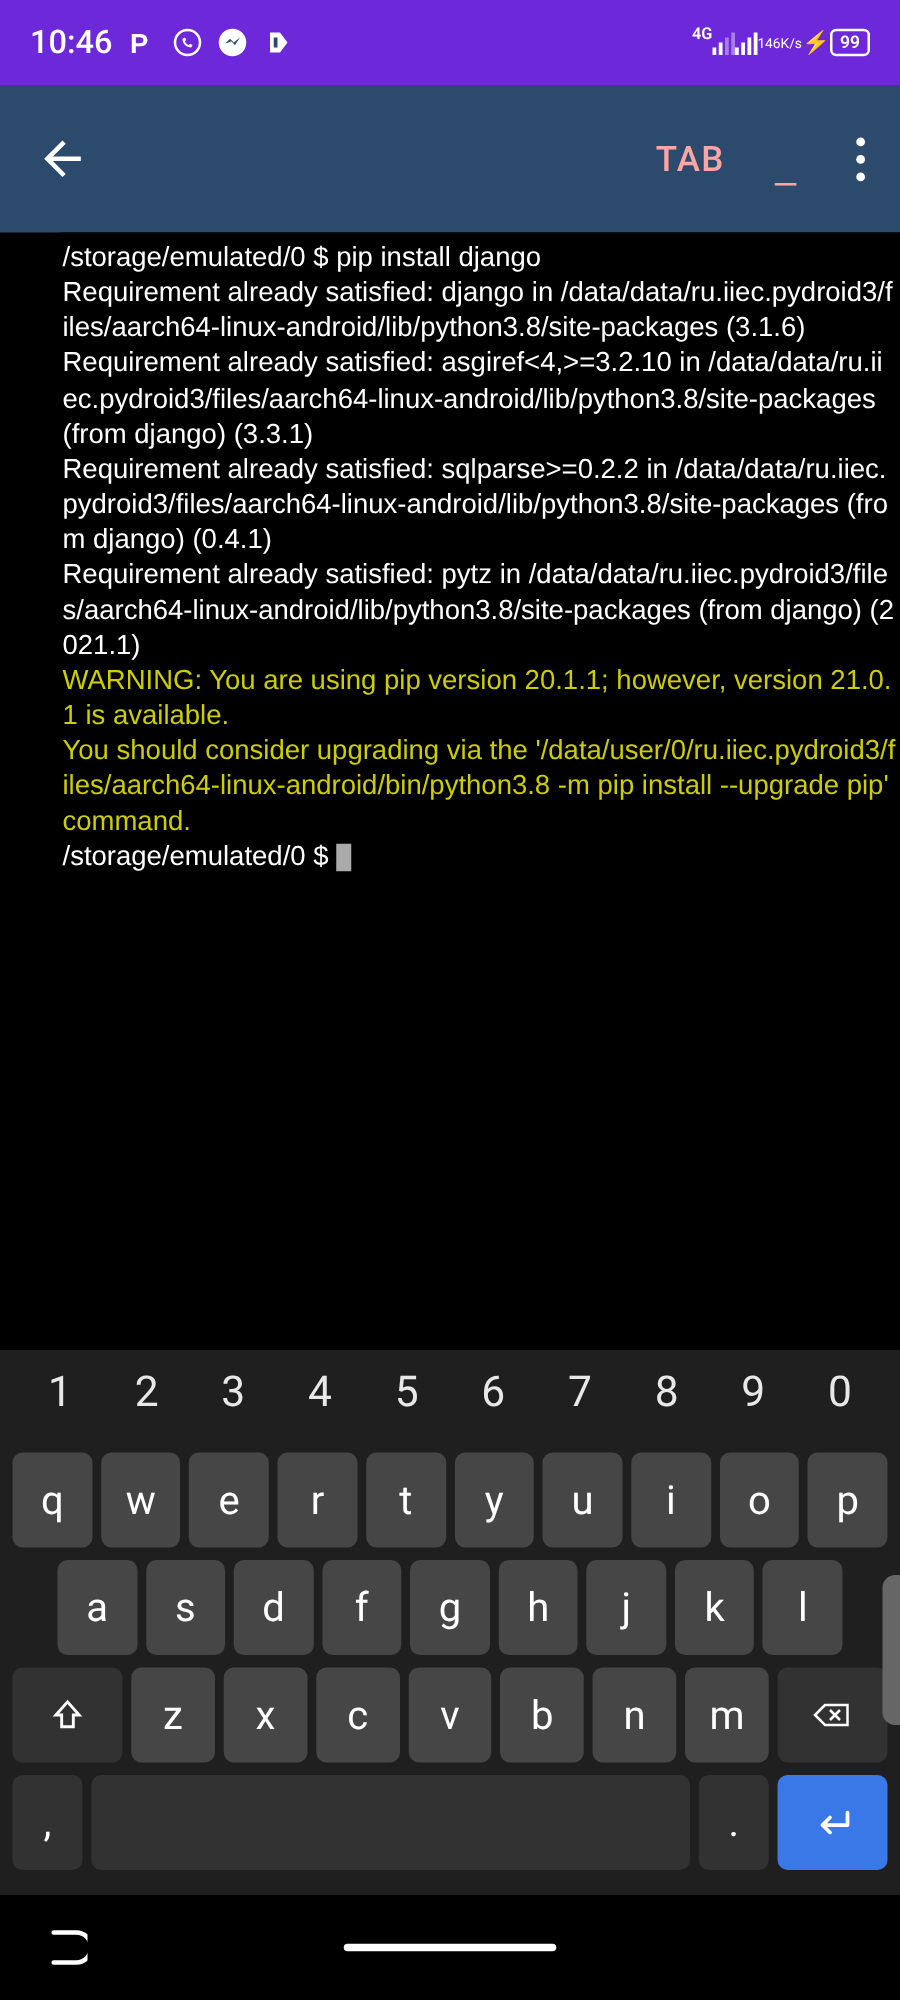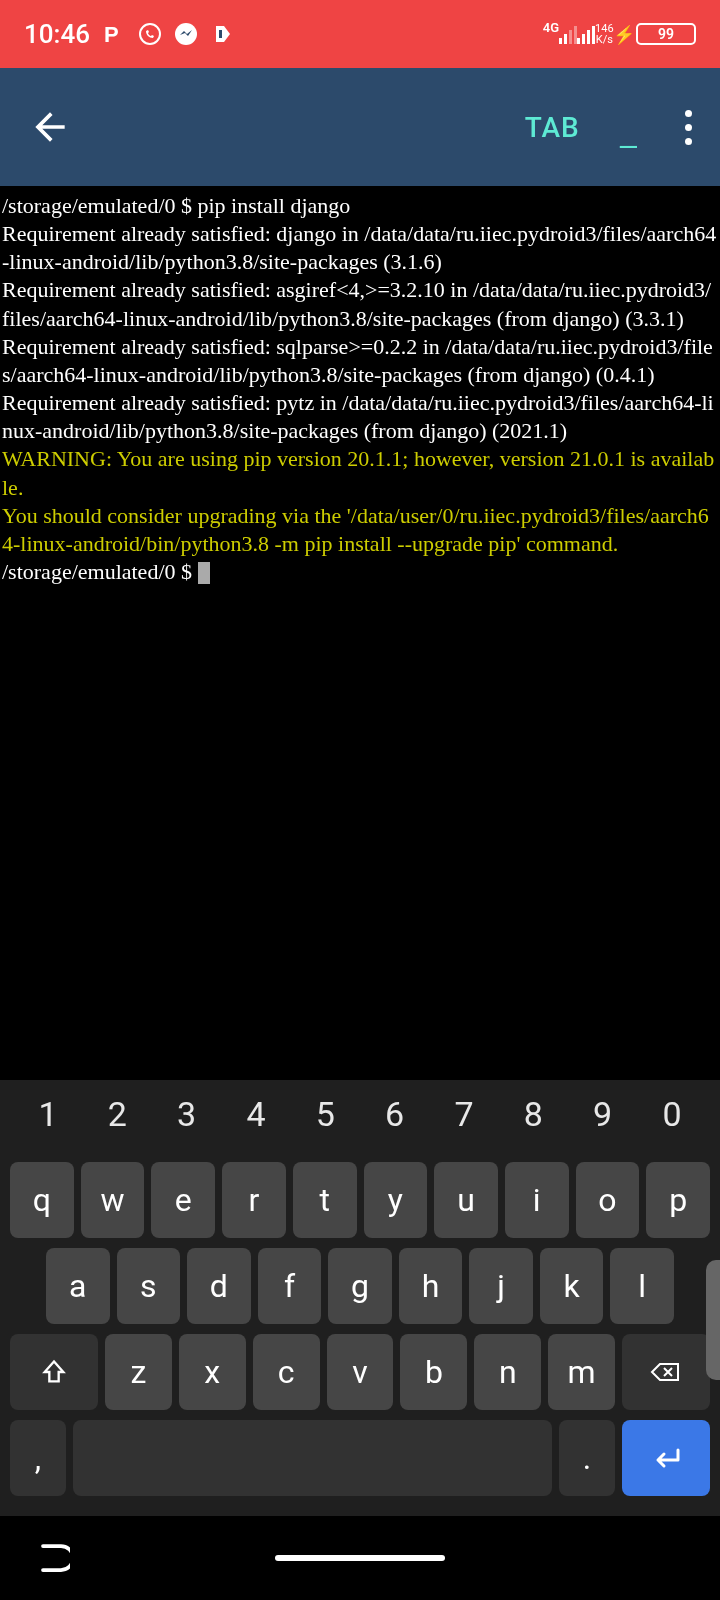--- a/index.html
+++ b/index.html
@@ -6,54 +6,55 @@
 body {
   width: 720px;
   height: 1600px;
   background: #000;
   font-family: -apple-system, Roboto, sans-serif;
   overflow: hidden;
   position: relative;
 }
 .status-bar {
   height: 68px;
-  background: #ef4444;
+  background: #6d28d9;
   display: flex;
   align-items: center;
   justify-content: space-between;
   padding: 0 24px;
   color: #fff;
 }
 .status-left { display: flex; align-items: center; gap: 12px; font-size: 26px; font-weight: 500; }
 .status-right { display: flex; align-items: center; gap: 0; font-size: 18px; }
 .status-icon { width: 24px; height: 24px; display: inline-flex; align-items: center; justify-content: center; }
 .app-bar {
   height: 118px;
   background: #2c4a6b;
   display: flex;
   align-items: center;
   padding: 0 28px;
-  color: #5eead4;
+  color: #fca5a5;
 }
 .back-btn { width: 44px; height: 44px; }
 .app-bar-spacer { flex: 1; }
 .tab-label { font-size: 28px; font-weight: 500; letter-spacing: 1px; margin-right: 40px; }
 .underscore { font-size: 40px; font-weight: 300; margin-right: 48px; margin-top: 10px; }
 .more-dots { display: flex; flex-direction: column; gap: 7px; }
 .dot { width: 7px; height: 7px; border-radius: 50%; background: #fff; }
 .terminal {
   background: #000;
   color: #fff;
-  font-family: Liberation Serif, serif;
+  font-family: Liberation Sans, sans-serif;
   font-size: 22px;
   line-height: 1.28;
   padding: 6px 2px;
   word-break: break-all;
   white-space: pre-wrap;
   height: 792px;
+  margin-left: 48px;
 }
 .term-white { color: #fff; }
 .term-yellow { color: #cdcd00; }
 .cursor { display: inline-block; width: 12px; height: 22px; background: #aaa; vertical-align: text-bottom; }
 .keyboard {
   position: absolute;
   bottom: 84px;
   left: 0;
   right: 0;
   background: #1f1f1f;
@@ -107,22 +108,22 @@
 .nav-pill {
   width: 170px;
   height: 6px;
   background: #fff;
   border-radius: 3px;
   margin: 0 auto;
 }
 .nav-recent { position: absolute; left: 34px; }
 .signal-bars { display: inline-flex; align-items: flex-end; gap: 2px; height: 20px; }
 .bar { width: 3px; background: #fff; }
-.speed-box { display: flex; flex-direction: column; font-size: 11px; line-height: 1; align-items: center; }
-.batt-box { border: 2px solid #fff; border-radius: 5px; padding: 1px 20px; font-size: 14px; font-weight: 600; position: relative; }
+.speed-box { display: flex; font-size: 11px; line-height: 1; align-items: center; }
+.batt-box { border: 2px solid #fff; border-radius: 5px; padding: 1px 6px; font-size: 14px; font-weight: 600; position: relative; }
 .bolt { font-size: 18px; }
 svg { display: block; }
 </style>
 </head>
 <body>
 
 <div class="status-bar">
   <div class="status-left">
     <span>10:46</span>
     <span class="status-icon">

